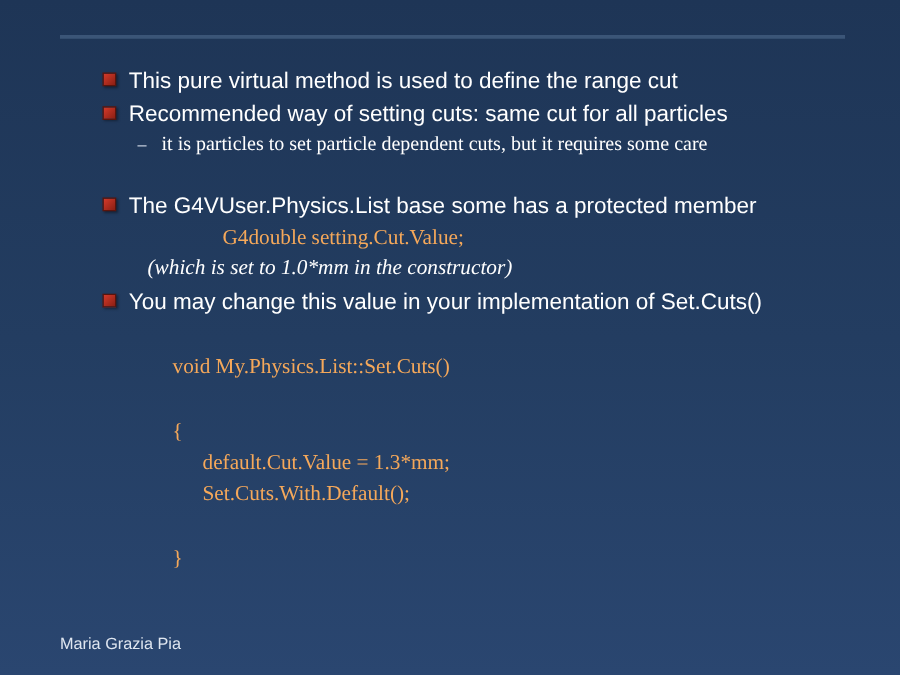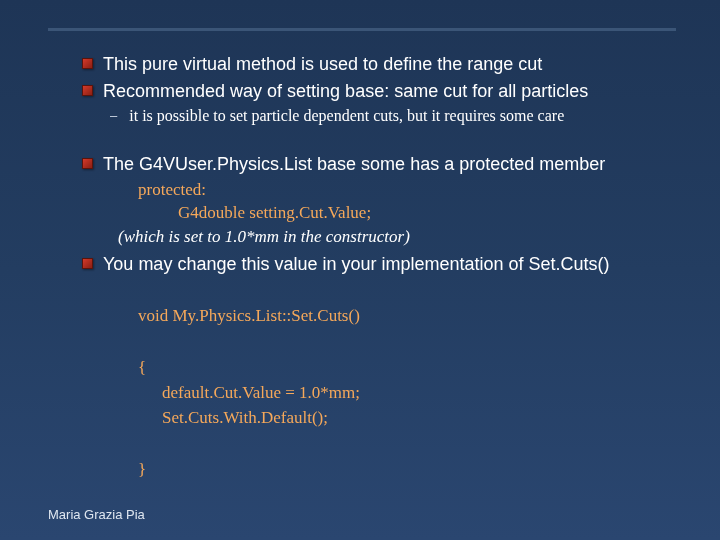--- a/index.html
+++ b/index.html
@@ -114,51 +114,50 @@
 
   <div class="content">
 
     <div class="b1">
       <div class="bullet-box"></div>
       <div class="txt">This pure virtual method is used to define the range cut</div>
     </div>
 
     <div class="b1">
       <div class="bullet-box"></div>
-      <div class="txt">Recommended way of setting base: same cut for all particles</div>
+      <div class="txt">Recommended way of setting cuts: same cut for all particles</div>
     </div>
 
     <div class="b2">
       <div class="dash">–</div>
-      <div class="txt">it is possible to set particle dependent cuts, but it requires some care</div>
+      <div class="txt">it is particles to set particle dependent cuts, but it requires some care</div>
     </div>
 
     <div class="gap-large"></div>
 
     <div class="b1">
       <div class="bullet-box"></div>
       <div class="txt">The G4VUser.Physics.List base some has a protected member</div>
     </div>
 
     <div class="code-protected">
-      <div class="indent1">protected:</div>
       <div class="indent2">G4double setting.Cut.Value;</div>
     </div>
 
     <div class="note-line">(which is set to 1.0*mm in the constructor)</div>
 
     <div class="b1">
       <div class="bullet-box"></div>
       <div class="txt">You may change this value in your implementation of Set.Cuts()</div>
     </div>
 
     <div class="code-block">
       <div class="i0">void My.Physics.List::Set.Cuts()</div>
       <div class="i0">{</div>
-      <div class="i1">default.Cut.Value = 1.0*mm;</div>
+      <div class="i1">default.Cut.Value = 1.3*mm;</div>
       <div class="i1">Set.Cuts.With.Default();</div>
       <div class="i0">}</div>
     </div>
 
   </div>
 </div>
 
 <div class="footer">Maria Grazia Pia</div>
 
 </body></html>

